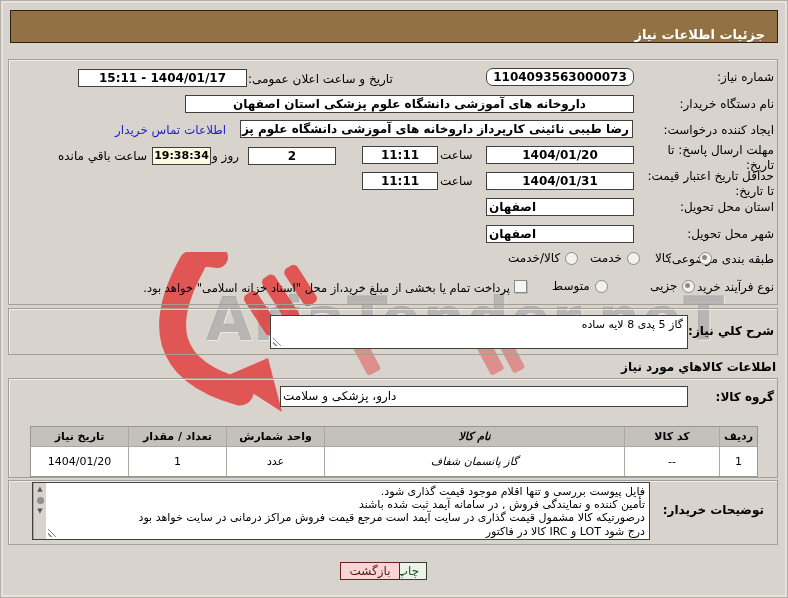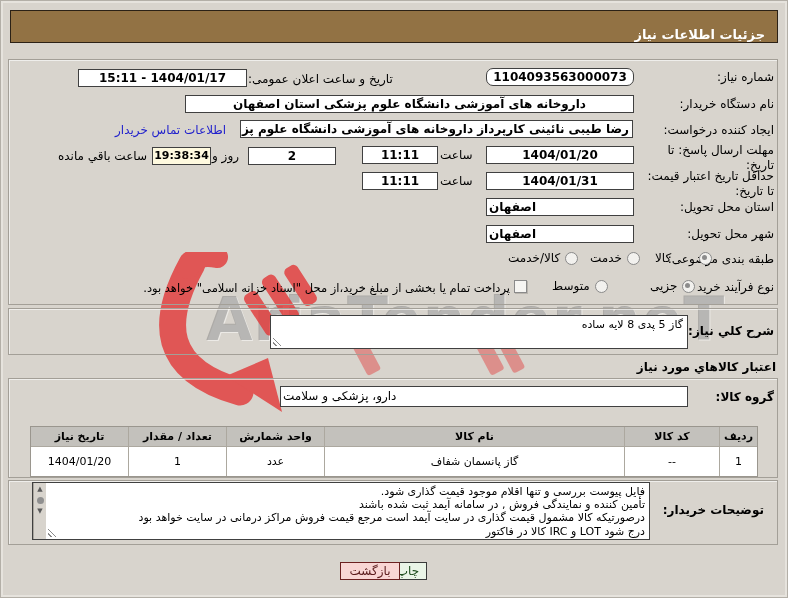--- a/index.html
+++ b/index.html
@@ -72,21 +72,21 @@
   
   .goods-table{position:absolute;left:30px;top:426px;width:728px;z-index:2;border:1px solid #9a968e;box-sizing:border-box;background:#fff;}
   .trow{display:flex;direction:rtl;}
   .tcell{
     box-sizing:border-box;border-left:1px solid #aca89f;border-bottom:1px solid #aca89f;
     font-size:11px;text-align:center;overflow:hidden;white-space:nowrap;
   }
   .trow .tcell:last-child{border-left:none;}
   .thead .tcell{background:#c3c1bc;font-weight:bold;height:20px;line-height:20px;}
   .tbody .tcell{background:#fff;height:29px;line-height:29px;border-bottom:none;}
-  .c0{width:38px;} .c1{width:95px;} .c2{width:300px;} .c3{width:98px;} .c4{width:98px;} .c5{flex:1;}
+  .c0{width:38px;} .c1{width:95px;} .c2{width:300px;font-style:italic;} .c3{width:98px;} .c4{width:98px;} .c5{flex:1;}
   
   .btn{
     position:absolute;z-index:2;height:18px;line-height:16px;box-sizing:border-box;
     font-size:12px;text-align:center;cursor:pointer;border:1px solid #3a3a3a;
   }
   .btn-print{left:389px;top:562px;width:38px;background:#eaf5e7;color:#1e4d1e;}
   .btn-back{left:340px;top:562px;width:60px;background:#f9d6d4;color:#5a1a1a;border-color:#6b2020;}
 </style>
 </head>
 <body>
@@ -175,21 +175,21 @@
 </div>
 <span class="checkbox" style="left:514px;top:280px;"></span>
 <div class="lbl" style="left:55px;top:281px;width:455px;text-align:right;font-size:11.5px;">پرداخت تمام یا بخشی از مبلغ خرید،از محل "اسناد خزانه اسلامی" خواهد بود.</div>
 
 <div class="lbl bold" style="right:14px;top:324px;">شرح کلي نیاز:</div>
 <div class="textarea desc-area">
   <span>گاز 5 پدی 8 لایه ساده</span>
   <span class="resize-handle"></span>
 </div>
 
-<div class="lbl bold" style="right:12px;top:360px;">اعتبار کالاهاي مورد نیاز</div>
+<div class="lbl bold" style="right:12px;top:360px;">اطلاعات کالاهاي مورد نیاز</div>
 <div class="lbl bold" style="right:14px;top:390px;">گروه کالا:</div>
 <div class="inp r" style="left:280px;top:386px;width:401px;height:19px;line-height:19px;font-weight:normal;">دارو، پزشکی و سلامت</div>
 
 <div class="goods-table">
   <div class="trow thead">
     <div class="tcell c0">ردیف</div>
     <div class="tcell c1">کد کالا</div>
     <div class="tcell c2">نام کالا</div>
     <div class="tcell c3">واحد شمارش</div>
     <div class="tcell c4">تعداد / مقدار</div>

